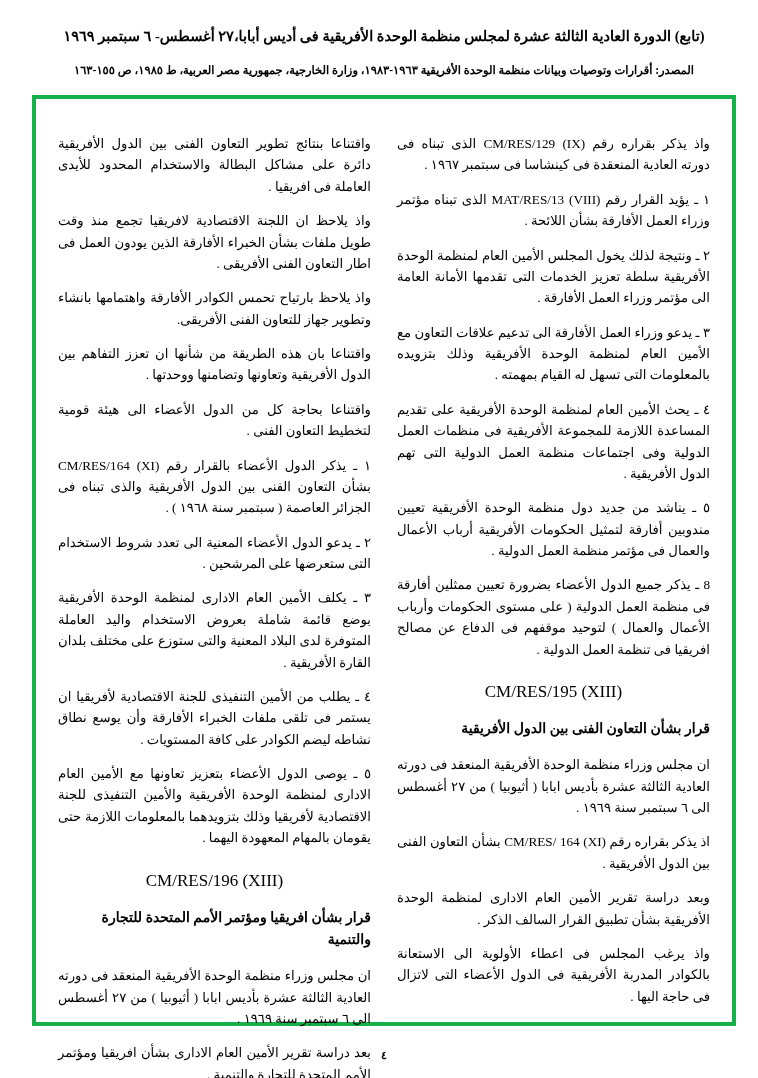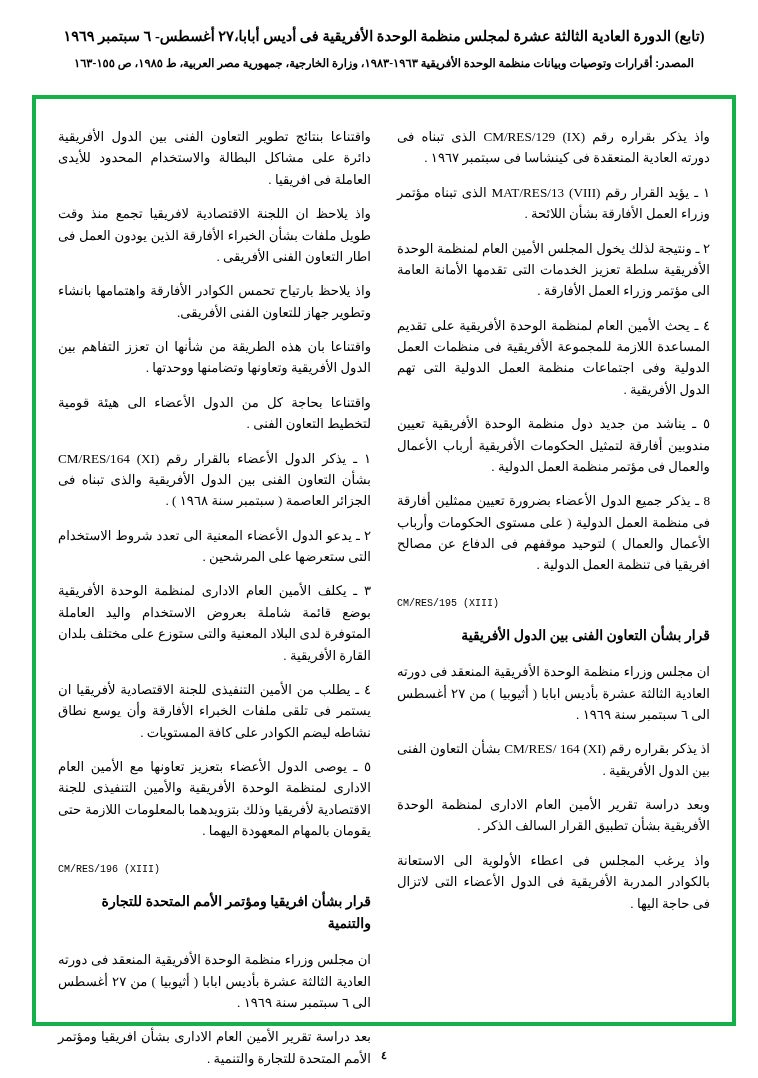--- a/index.html
+++ b/index.html
@@ -28,21 +28,21 @@
   }
   .header .title {
     font-size: 14.5px;
     font-weight: bold;
     line-height: 1.5;
     letter-spacing: 0px;
   }
   .header .source {
     font-size: 11.5px;
     font-weight: bold;
-    margin-top: 7px;
+    margin-top: 14px;
     line-height: 1.5;
     white-space: nowrap;
   }
   .frame {
     position: absolute;
     top: 95px;
     right: 22px;
     left: 22px;
     bottom: 52px;
     border: 4px solid #16b04a;
@@ -58,33 +58,33 @@
     flex-direction: row;
     gap: 26px;
     box-sizing: border-box;
     padding: 18px 14px 10px 14px;
   }
   .col {
     flex: 1 1 0;
     min-width: 0;
   }
   p.para {
-    margin: 4px 0 13px 0;
+    margin: 11px 0 13px 0;
     font-size: 13.2px;
     line-height: 1.62;
     text-align: justify;
     text-justify: inter-word;
     text-align-last: right;
   }
   p.res-code {
     margin: 22px 0 14px 0;
-    font-size: 10px;
+    font-size: 17px;
     direction: ltr;
-    text-align: left;
-    font-family: Liberation Mono, monospace;
+    text-align: center;
+    font-family: Liberation Serif, serif;
   }
   h2.res-title {
     margin: 16px 0 14px 0;
     font-size: 14px;
     font-weight: bold;
     text-align: right;
     line-height: 1.6;
   }
   .footer {
     position: absolute;
@@ -106,20 +106,21 @@
     <div class="source">المصدر: أقرارات وتوصيات وبيانات منظمة الوحدة الأفريقية ١٩٦٣-١٩٨٣، وزارة الخارجية، جمهورية مصر العربية، ط ١٩٨٥، ص ١٥٥-١٦٣</div>
   </div>
 
   <div class="frame"></div>
 
   <div class="columns">
     <div class="col" id="col-right">
         <p class="para">واذ يذكر بقراره رقم (IX) CM/RES/129 الذى تبناه فى دورته العادية المنعقدة فى كينشاسا فى سبتمبر ١٩٦٧ .</p>
         <p class="para">١ ـ يؤيد القرار رقم (VIII) MAT/RES/13 الذى تبناه مؤتمر وزراء العمل الأفارقة بشأن اللائحة .</p>
         <p class="para">٢ ـ ونتيجة لذلك يخول المجلس الأمين العام لمنظمة الوحدة الأفريقية سلطة تعزيز الخدمات التى تقدمها الأمانة العامة الى مؤتمر وزراء العمل الأفارقة .</p>
+        <p class="para">٣ ـ يدعو وزراء العمل الأفارقة الى تدعيم علاقات التعاون مع الأمين العام لمنظمة الوحدة الأفريقية وذلك بتزويده بالمعلومات التى تسهل له القيام بمهمته .</p>
         <p class="para">٤ ـ يحث الأمين العام لمنظمة الوحدة الأفريقية على تقديم المساعدة اللازمة للمجموعة الأفريقية فى منظمات العمل الدولية وفى اجتماعات منظمة العمل الدولية التى تهم الدول الأفريقية .</p>
         <p class="para">٥ ـ يناشد من جديد دول منظمة الوحدة الأفريقية تعيين مندوبين أفارقة لتمثيل الحكومات الأفريقية أرباب الأعمال والعمال فى مؤتمر منظمة العمل الدولية .</p>
         <p class="para">8 ـ يذكر جميع الدول الأعضاء بضرورة تعيين ممثلين أفارقة فى منظمة العمل الدولية ( على مستوى الحكومات وأرباب الأعمال والعمال ) لتوحيد موقفهم فى الدفاع عن مصالح افريقيا فى تنظمة العمل الدولية .</p>
         <p class="res-code">CM/RES/195  (XIII)</p>
         <h2 class="res-title">قرار بشأن التعاون الفنى بين الدول الأفريقية</h2>
         <p class="para">ان مجلس وزراء منظمة الوحدة الأفريقية المنعقد فى دورته العادية الثالثة عشرة بأديس ابابا ( أثيوبيا ) من ٢٧ أغسطس الى ٦ سبتمبر سنة ١٩٦٩ .</p>
         <p class="para">اذ يذكر بقراره رقم (XI) CM/RES/ 164 بشأن التعاون الفنى بين الدول الأفريقية .</p>
         <p class="para">وبعد دراسة تقرير الأمين العام الادارى لمنظمة الوحدة الأفريقية بشأن تطبيق القرار السالف الذكر .</p>
         <p class="para">واذ يرغب المجلس فى اعطاء الأولوية الى الاستعانة بالكوادر المدربة الأفريقية فى الدول الأعضاء التى لاتزال فى حاجة اليها .</p>
       </div>

